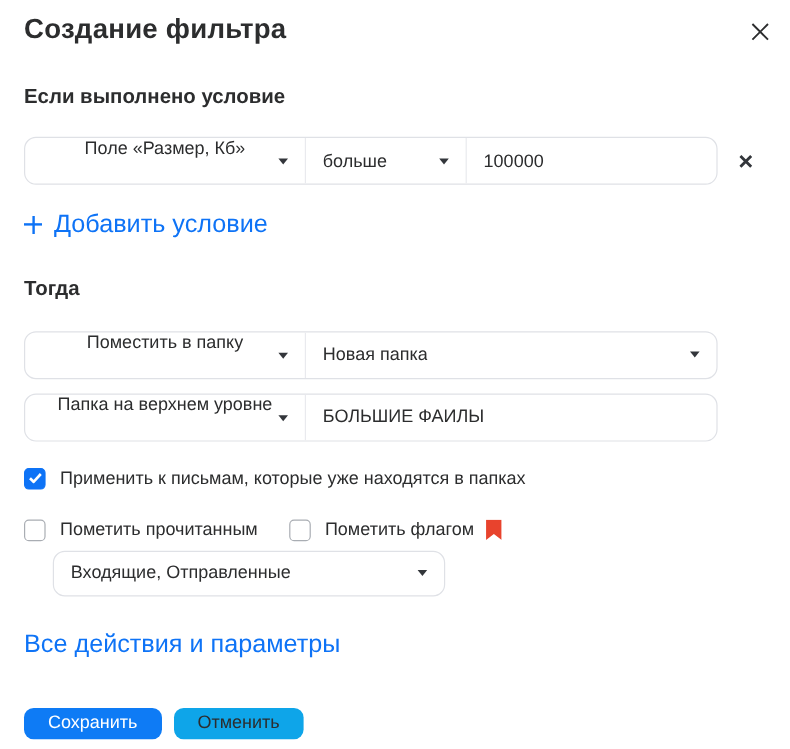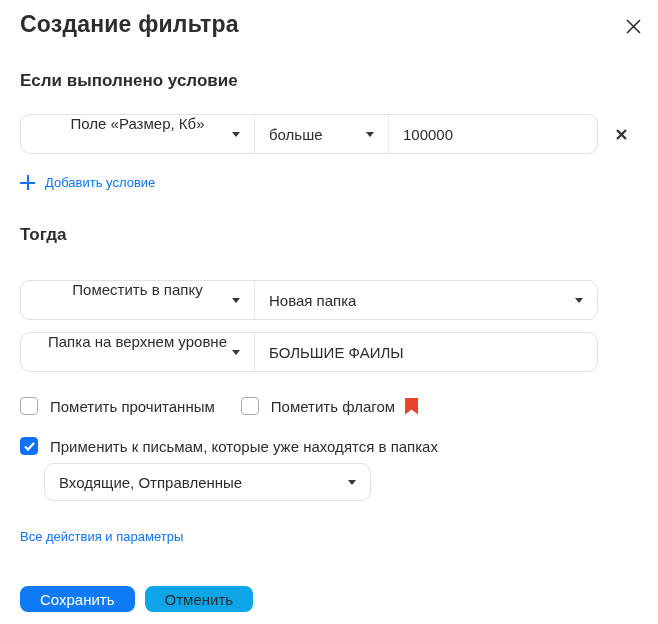--- a/index.html
+++ b/index.html
@@ -31,21 +31,21 @@
 
   
   .row-line { display: flex; align-items: center; }
   .row-box {
     display: flex; align-items: stretch;
     width: 578px; height: 40px;
     border: 1px solid #dfe1e6; border-radius: 10px;
     background: #fff; overflow: hidden;
   }
   .mt-row1 { margin-top: 23px; }
-  .mt-row2 { margin-top: 35px; }
+  .mt-row2 { margin-top: 25px; }
   .mt-row3 { margin-top: 12px; }
   .segment {
     display: flex; align-items: center;
     padding: 0 14px; font-size: 15px; cursor: pointer;
     border-right: 1px solid #e9eaee;
   }
   .segment:last-child { border-right: none; }
   .seg-w1 { width: 234px; flex-direction: column; }
   .seg-w2 { width: 134px; }
   .seg-grow { flex: 1; }
@@ -63,21 +63,21 @@
   .remove-btn {
     background: none; border: none; cursor: pointer;
     margin-left: 10px; width: 26px; height: 26px;
     display: flex; align-items: center; justify-content: center;
   }
   .remove-btn svg { width: 11px; height: 11px; stroke: #33363b; stroke-width: 2.4; }
 
   
   .link {
     display: inline-flex; align-items: center; gap: 10px;
-    color: #0e73f6; font-size: 13px; text-decoration: none; cursor: pointer;
+    color: #0e73f6; font-size: 21px; text-decoration: none; cursor: pointer;
   }
   .add-link { margin-top: 21px; }
   .all-actions-link { margin-top: 28px; display: inline-block; }
   .plus-icon { position: relative; width: 15px; height: 15px; flex-shrink: 0; }
   .plus-icon::before, .plus-icon::after {
     content: ""; position: absolute; background: #0e73f6;
   }
   .plus-icon::before { left: 0; right: 0; top: 6.5px; height: 2px; }
   .plus-icon::after  { top: 0; bottom: 0; left: 6.5px; width: 2px; }
 
@@ -173,49 +173,49 @@
   <div class="row-line mt-row3">
     <div class="row-box">
       <div class="segment seg-w1">
         <span class="seg-label">Папка на верхнем уровне</span>
         <span class="caret"></span>
       </div>
       <div class="segment seg-grow">
         <input class="text-input" type="text" value="БОЛЬШИЕ ФАИЛЫ" style="">
       </div>
     </div>
+  </div>
+
+  <div class="checkbox-row mt-cb2">
+    <label class="checkbox-item">
+      <span class="checkbox checked">
+        <svg viewBox="0 0 11 9" fill="none">
+            <path d="M1 4.5 L4 7.5 L10 1"></path>
+          </svg>
+      </span>
+      <span>Применить к письмам, которые уже находятся в папках</span>
+    </label>
   </div>
 
   <div class="checkbox-row mt-cb1">
     <label class="checkbox-item">
       <span class="checkbox">
         
       </span>
       <span>Пометить прочитанным</span>
     </label>
     <label class="checkbox-item">
       <span class="checkbox">
         
       </span>
       <span>Пометить флагом</span>
       <span class="flag-icon"></span>
     </label>
   </div>
 
-  <div class="checkbox-row mt-cb2">
-    <label class="checkbox-item">
-      <span class="checkbox checked">
-        <svg viewBox="0 0 11 9" fill="none">
-            <path d="M1 4.5 L4 7.5 L10 1"></path>
-          </svg>
-      </span>
-      <span>Применить к письмам, которые уже находятся в папках</span>
-    </label>
-  </div>
-
   <div class="row-box indent-select">
     <div class="segment">
       <span class="seg-label">Входящие, Отправленные</span>
       <span class="caret"></span>
     </div>
   </div>
 
   <a class="link all-actions-link">Все действия и параметры</a>
 
   <div class="footer">

